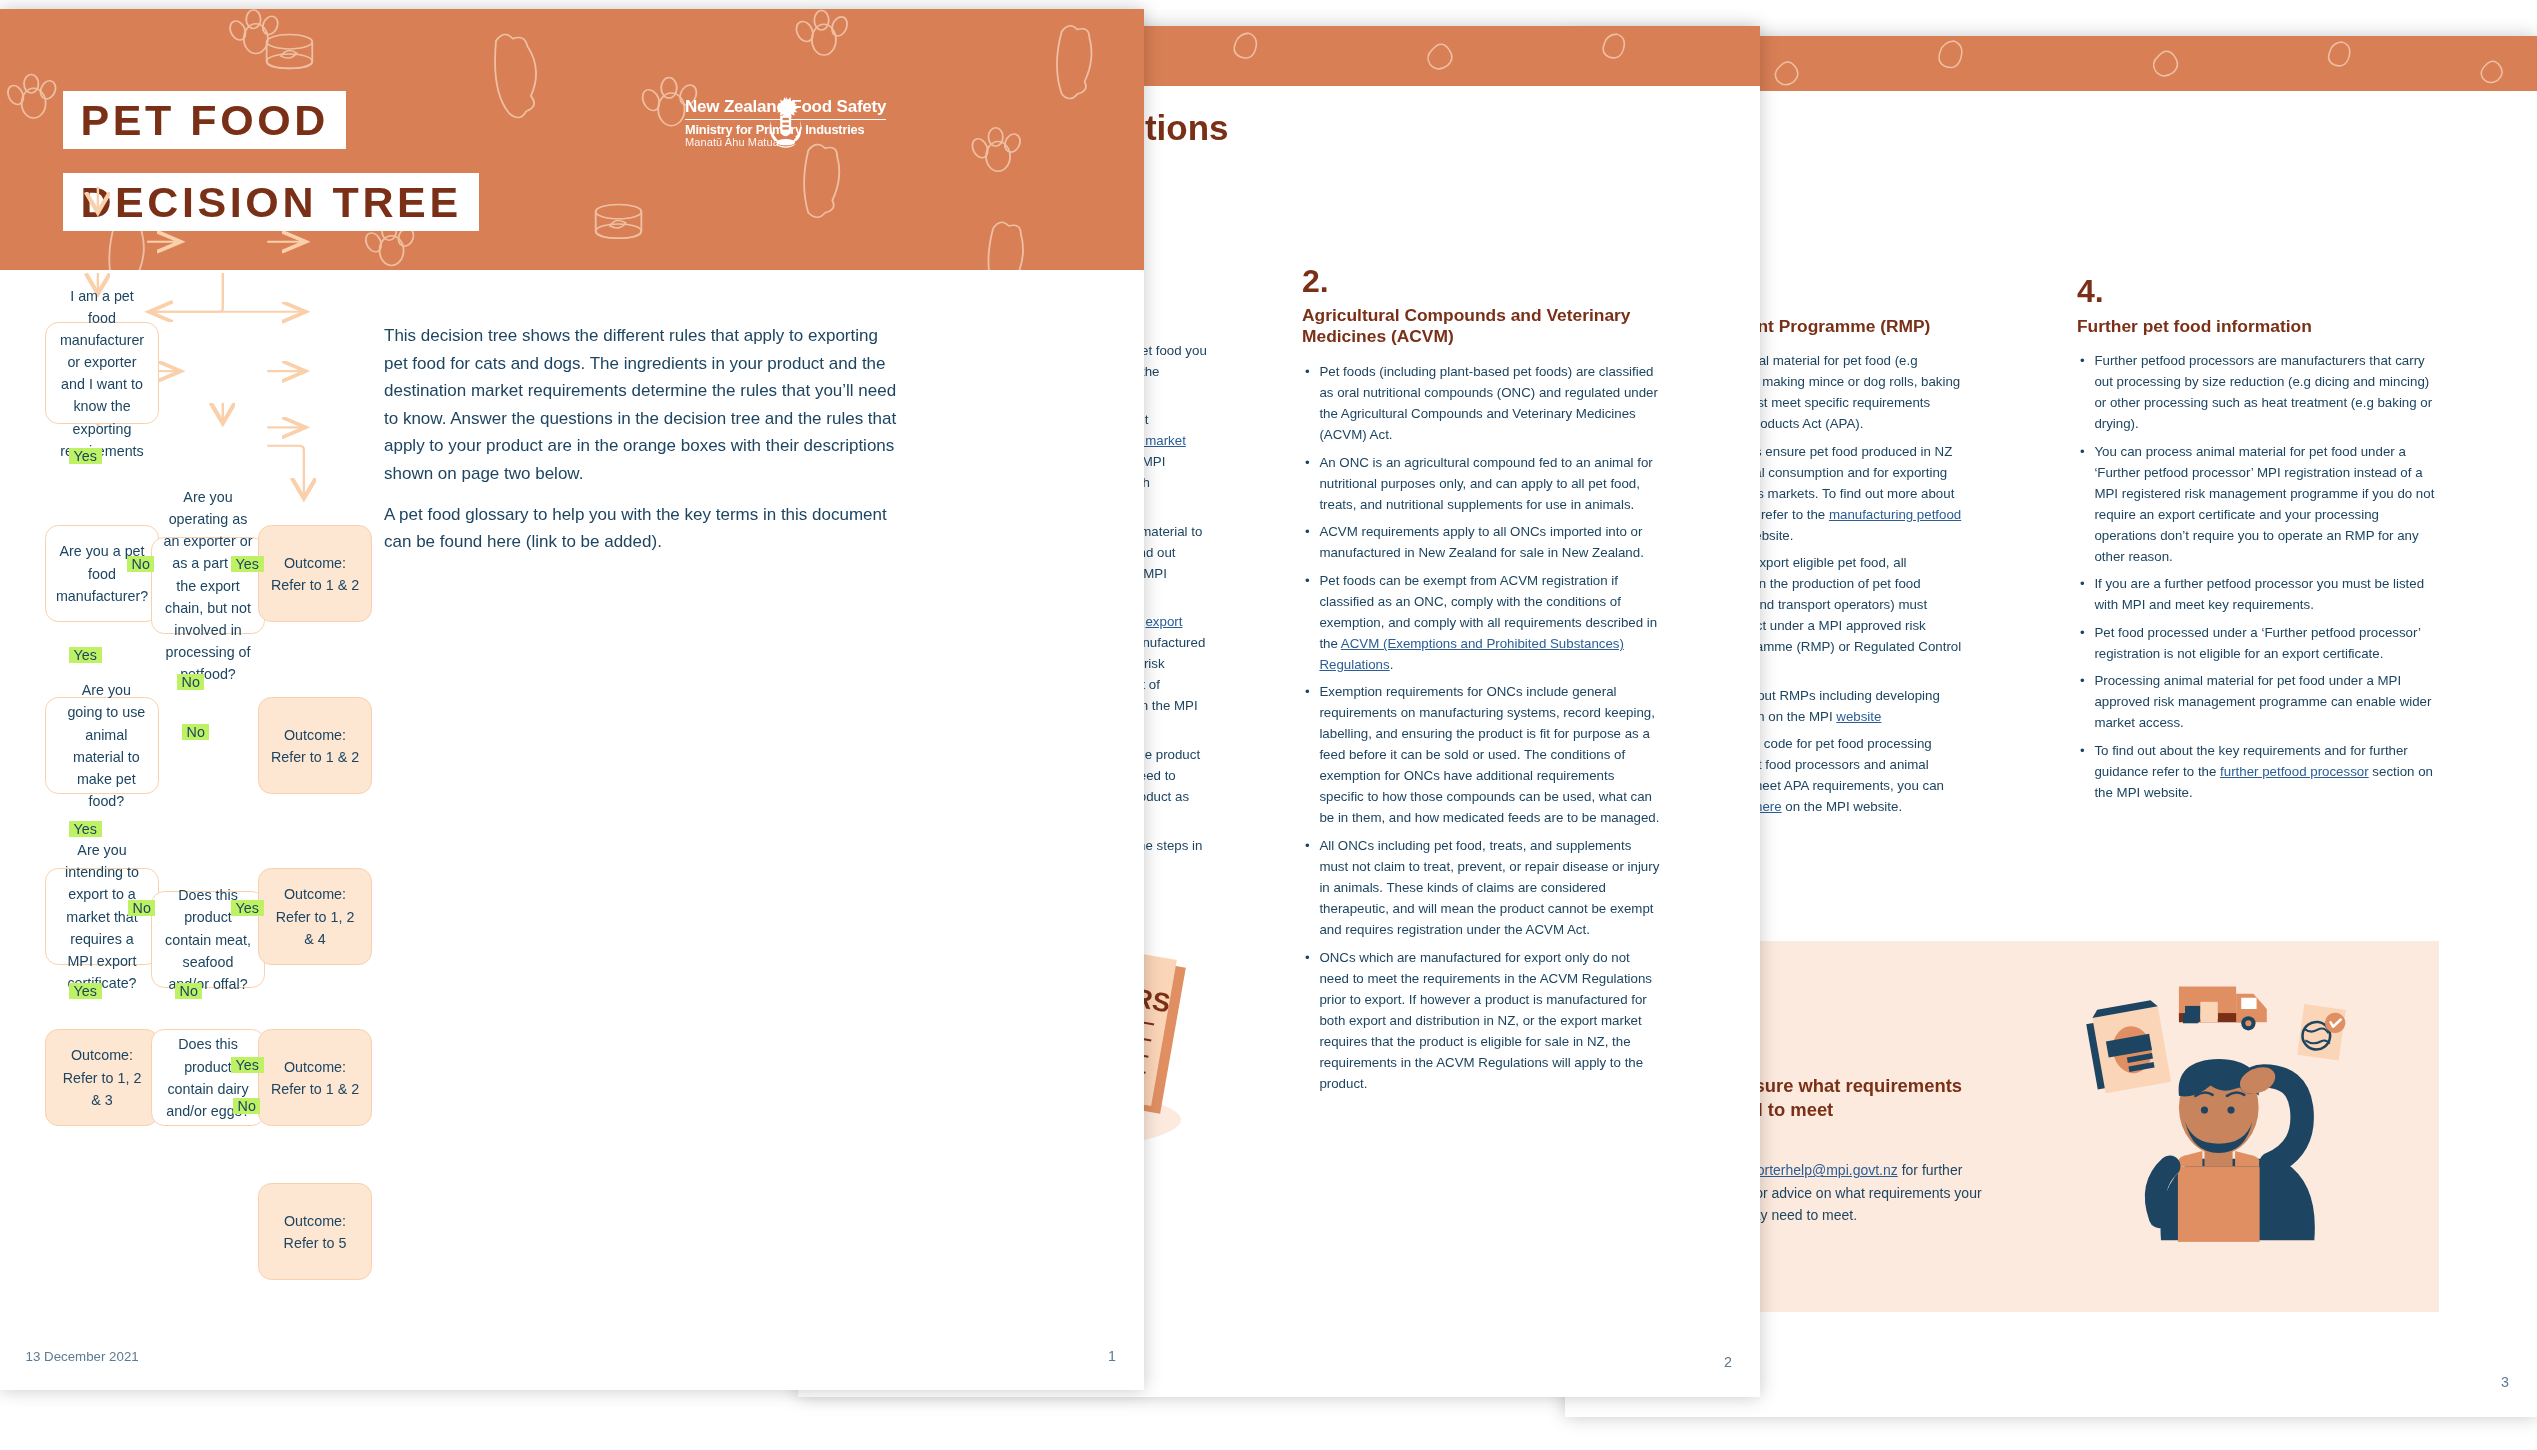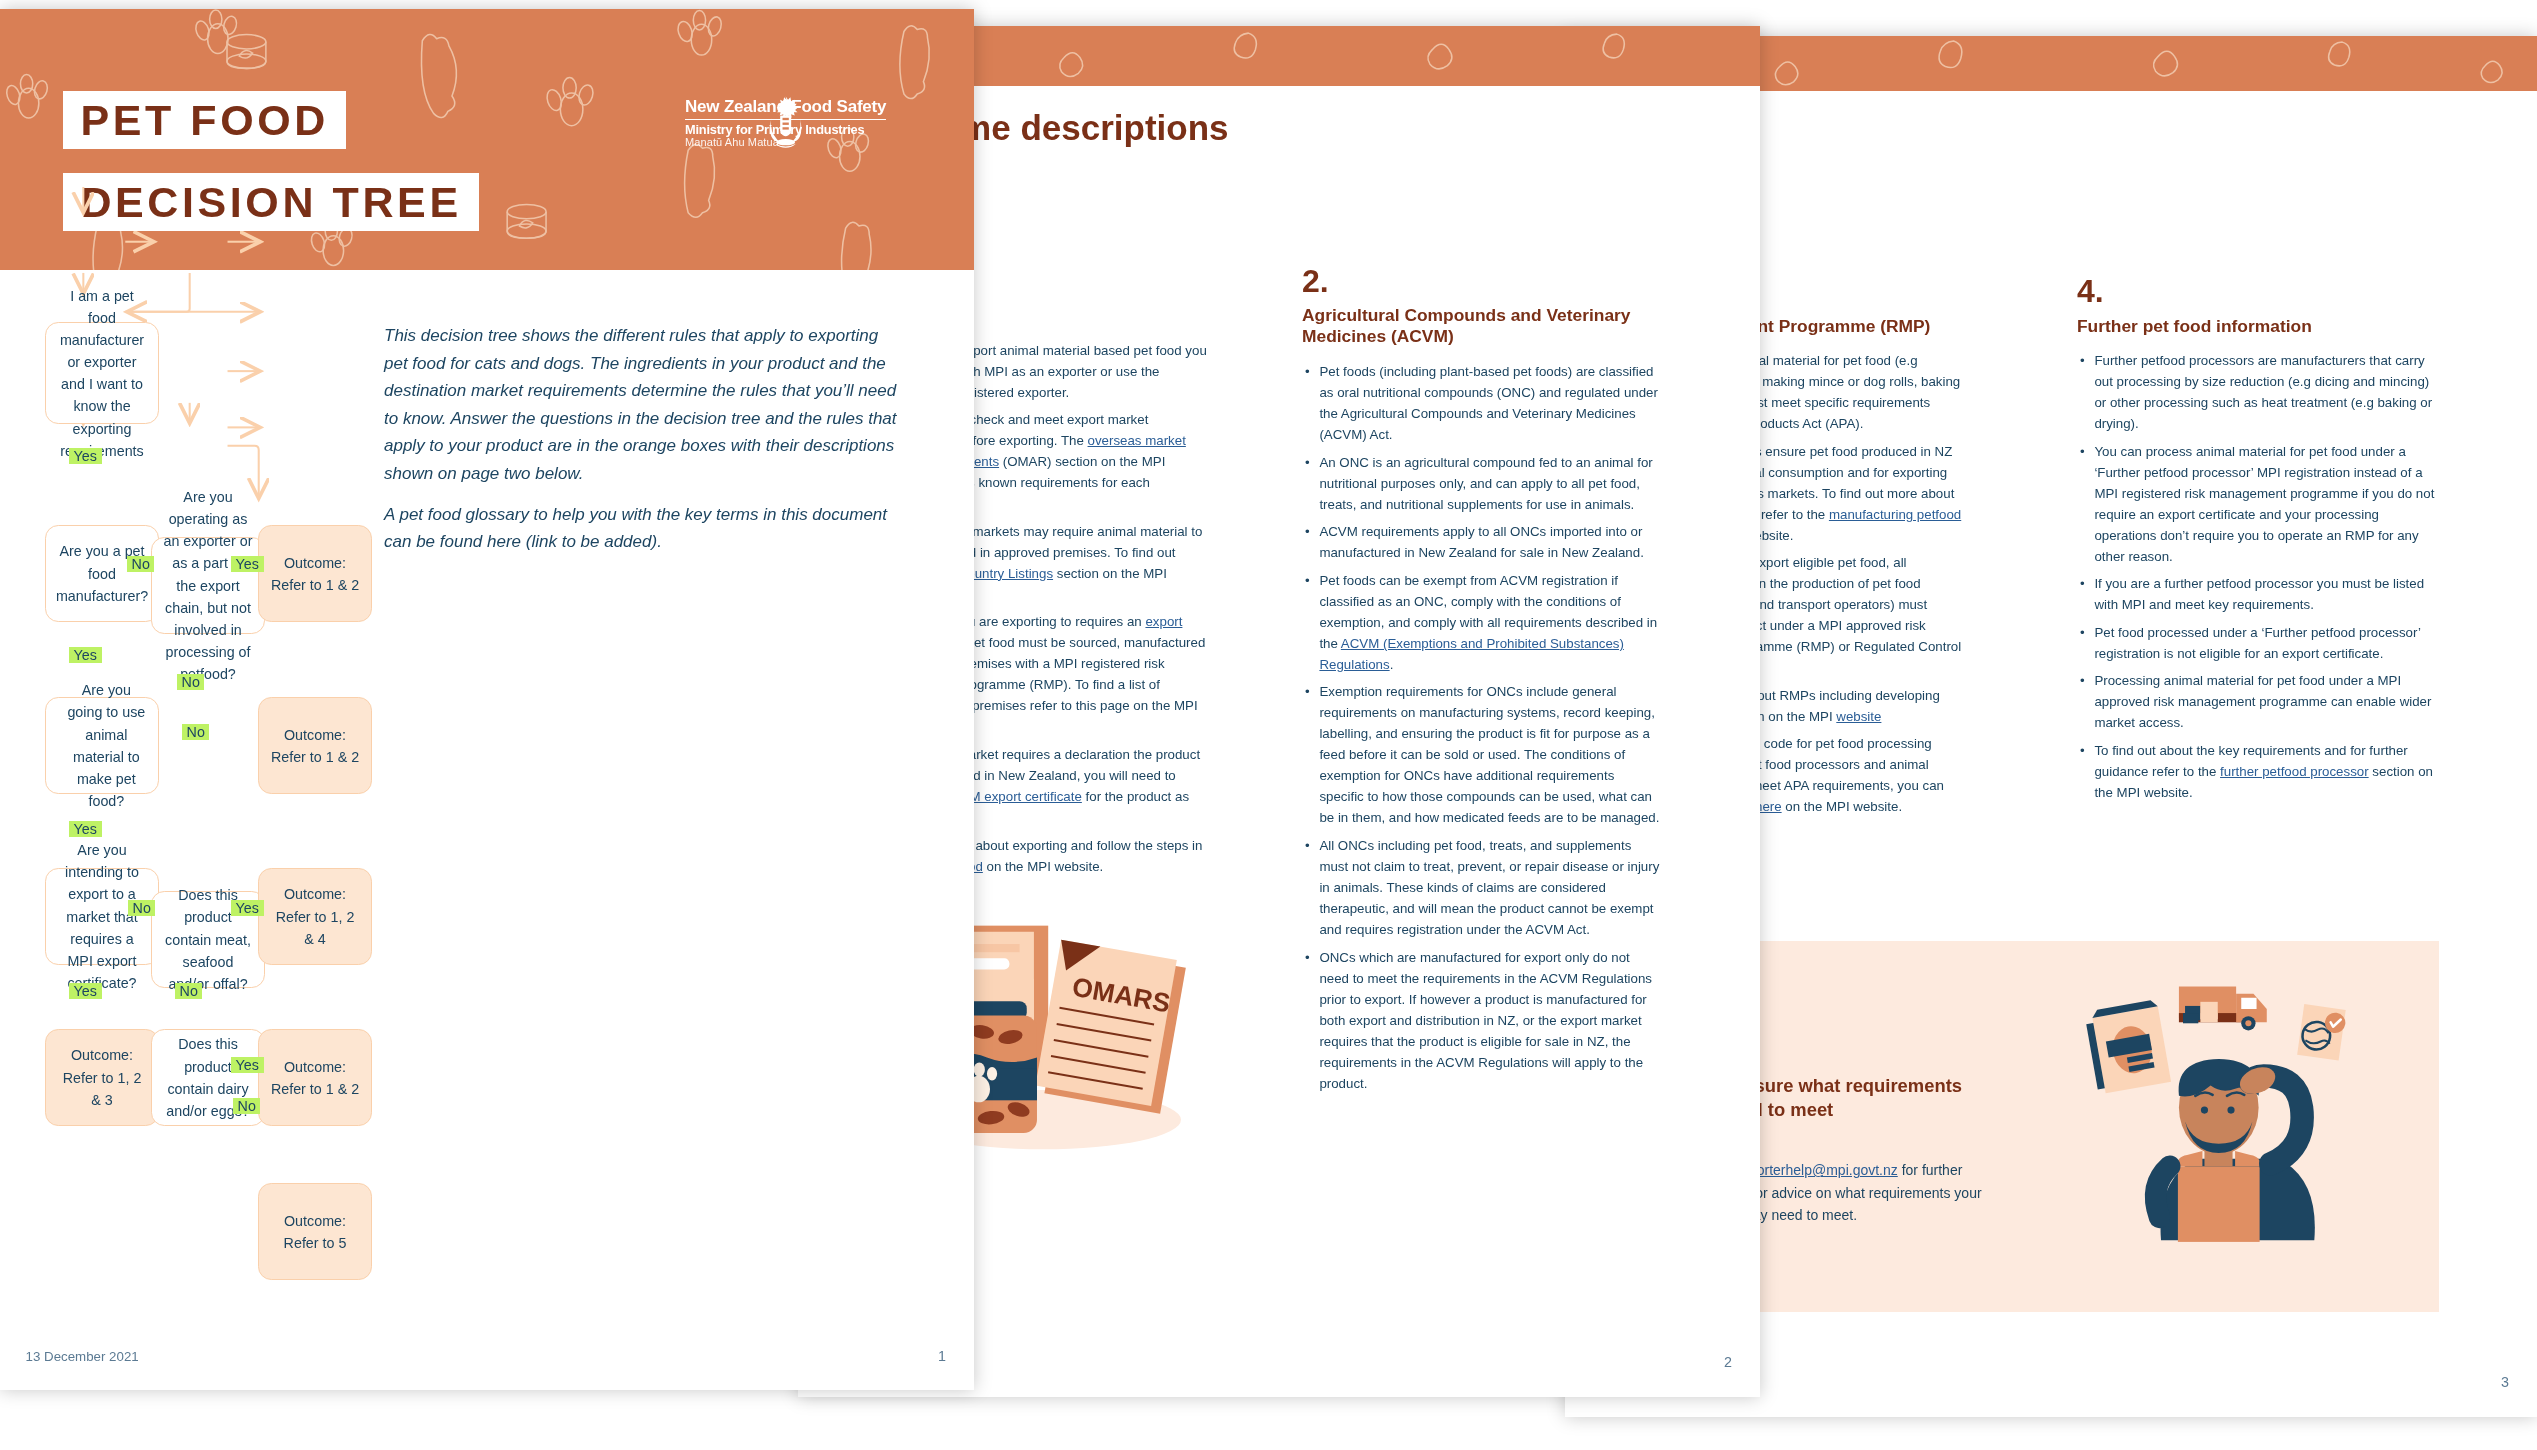--- a/index.html
+++ b/index.html
@@ -18,21 +18,21 @@
     background: #ffffff;
     box-shadow: 0 0 17.4px rgba(0,0,0,0.22);
     overflow: hidden;
   }
 
   
   #page3 { left: 1565px; top: 36px; width: 972px; height: 1381px; }
   
   #page2 { left: 798px; top: 25.6px; width: 962px; height: 1371px; }
   
-  #page1 { left: 0px;   top: 9.2px; width: 974px; height: 1381px; }
+  #page1 { left: 0px;   top: 9.2px; width: 1144px; height: 1381px; }
 
   
   .banner {
     position: absolute; left: 0; top: 0; width: 100%;
     background: #d97f55;
     overflow: hidden;
   }
   #page1 .banner { height: 261px; }
   #page2 .banner { height: 60px; }
   #page3 .banner { height: 55px; }
@@ -58,21 +58,21 @@
   .crest { width: 45px; height: 69px; }
   .logo-text { color: #fff; line-height: 1.05; padding-top: 3.1px; }
   .logo-l1 { font-size: 17px; font-weight: bold; letter-spacing: -0.2px; }
   .logo-rule { height: 1.5px; background: #fff; margin: 2.6px 0 3.1px 0; width: 100%; }
   .logo-l2 { font-size: 12.8px; font-weight: bold; letter-spacing: -0.2px; }
   .logo-l3 { font-size: 11px; opacity: .92; letter-spacing: 0.1px; }
 
   
   .intro {
     position: absolute; left: 384px; top: 313px; width: 517px;
-    color: #1d4561; font-size: 17px; line-height: 1.62; font-style: italic;
+    color: #1d4561; font-size: 17px; line-height: 1.62;
   }
   .intro p { margin: 0 0 13.3px 0; }
 
   
   .fc { position: absolute; left: 0; top: 0; width: 100%; height: 100%; pointer-events: none; }
   .node {
     position: absolute;
     border: 1.5px solid #fad0ab;
     border-radius: 13.3px;
     background: #ffffff;

